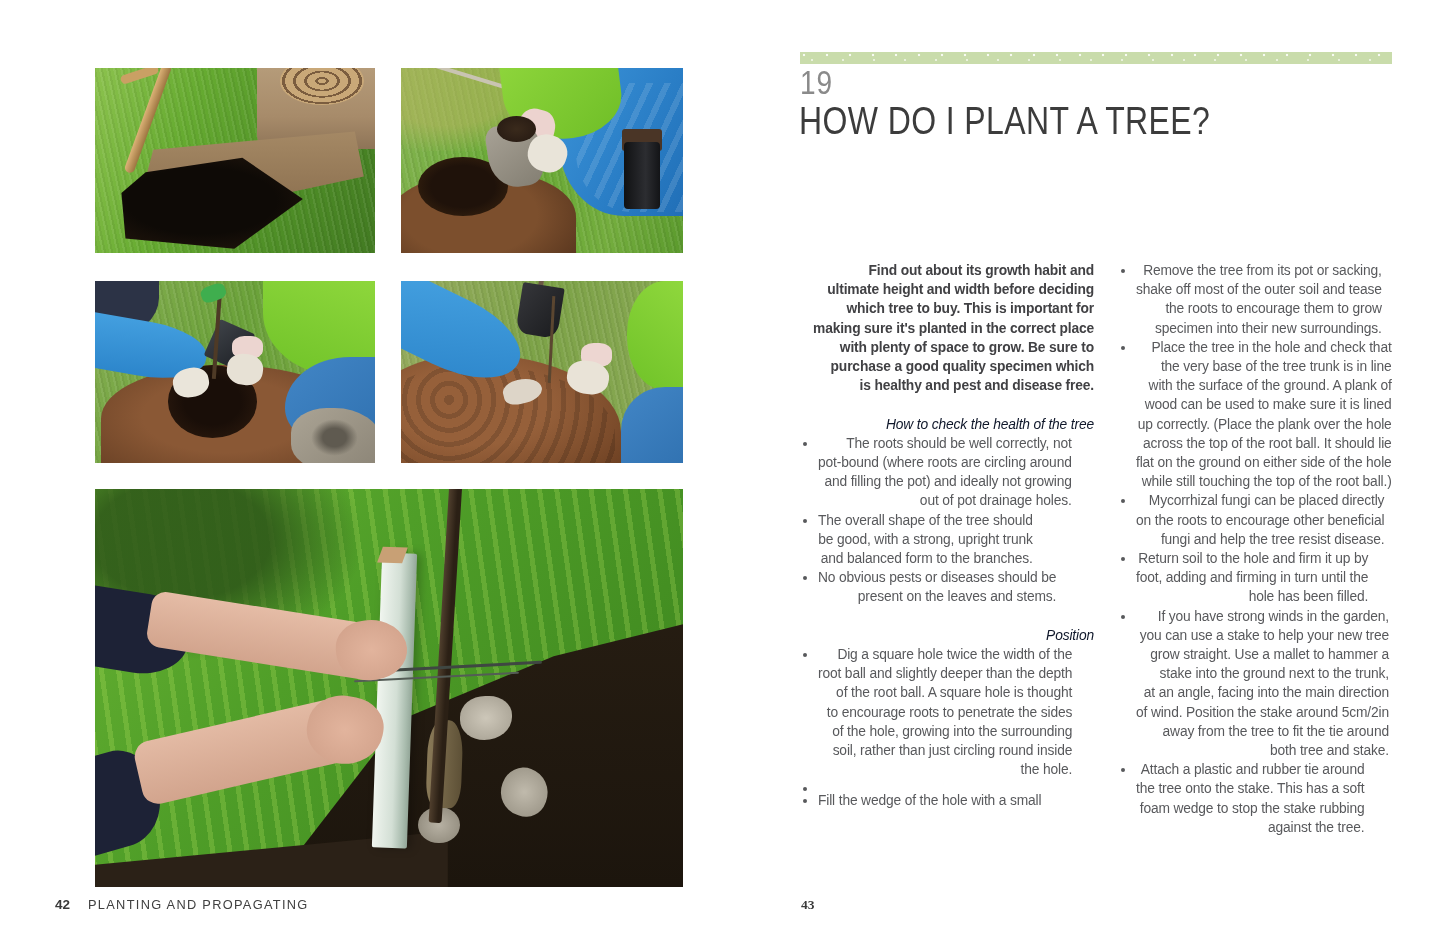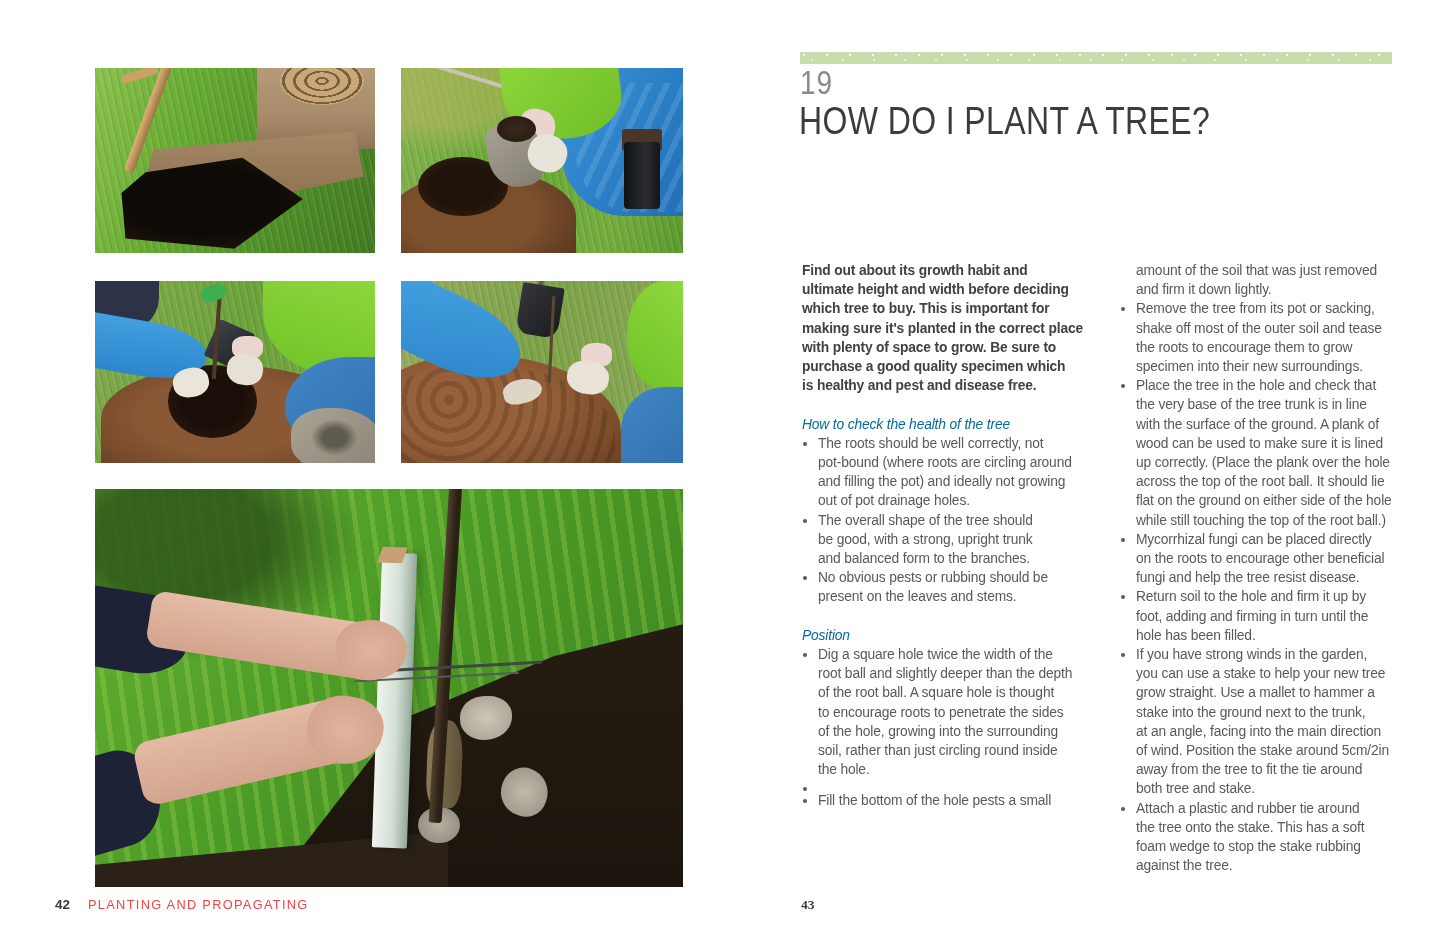--- a/index.html
+++ b/index.html
@@ -94,36 +94,36 @@
   
   .accent-bar { position:absolute; left:800px; top:52px; width:592px; height:12px; background:#c9dcab;
     background-image:radial-gradient(circle at 4px 3px, rgba(255,255,255,.85) 0 1.2px, transparent 1.6px),
                      radial-gradient(circle at 12px 8px, rgba(255,255,255,.6) 0 1px, transparent 1.4px);
     background-size:23px 11px, 31px 12px; }
   .chapter-number { position:absolute; left:800px; top:64px; font-size:33px; color:#8a8a8a;
     transform:scaleX(.85); transform-origin:0 0; letter-spacing:1px; }
   .chapter-title { position:absolute; left:799px; top:99px; margin:0; font-size:39px; font-weight:400;
     color:#3c3c3c; transform:scaleX(.82); transform-origin:0 0; letter-spacing:.5px; white-space:nowrap; }
 
-  .columns { position:absolute; left:802px; top:261px; display:flex; gap:26px; }
+  .columns { position:absolute; left:802px; top:261px; display:flex; gap:26px;text-align:right; }
   .col { width:292px; font-size:13.8px; line-height:19.2px; color:#58595c; letter-spacing:-.15px; }
   .intro { white-space:pre-line; font-weight:bold; color:#414144; }
-  .heading { font-style:italic; color:#0369a1; margin-top:19.2px; }
+  .heading { font-style:italic; color:#0f172a; margin-top:19.2px; }
   .continuation { white-space:pre-line; padding-left:16px; }
   .bullet-item { display:flex; }
   .dot { flex:none; width:16px; }
   .dot::before { content:""; display:block; width:4px; height:4px; border-radius:50%; background:#58595c; margin:8px 0 0 1px; }
   .btext { white-space:pre-line; }
 
   
   .footer { position:absolute; top:897px; font-size:13px; }
   .footer-left { left:55px; display:flex; align-items:baseline; }
   .footer-right { left:801px;font-family:Liberation Serif, serif; }
   .page-num { font-weight:bold; color:#3a3a3a; font-size:13.5px; }
-  .section-title { color:#ef4444; letter-spacing:1.3px; margin-left:18px; font-size:12.8px; }
+  .section-title { color:#404040; letter-spacing:1.3px; margin-left:18px; font-size:12.8px; }
 </style>
 </head>
 <body>
 
 <div class="spread">
 
   <div>
 
     <figure class="photo p1" style="left:55px;top:52px;width:280px;height:185px;">
       <div class="ph-grass1"></div>
@@ -241,45 +241,43 @@
 out of pot drainage holes.</span>
           </div>
           <div class="bullet-item">
             <span class="dot"></span>
             <span class="btext">The overall shape of the tree should
 be good, with a strong, upright trunk
 and balanced form to the branches.</span>
           </div>
           <div class="bullet-item">
             <span class="dot"></span>
-            <span class="btext">No obvious pests or rubbing should be
+            <span class="btext">No obvious pests or diseases should be
 present on the leaves and stems.</span>
           </div>
           <div class="heading">Position</div>
           <div class="bullet-item">
             <span class="dot"></span>
             <span class="btext">Dig a square hole twice the width of the
 root ball and slightly deeper than the depth
 of the root ball. A square hole is thought
 to encourage roots to penetrate the sides
 of the hole, growing into the surrounding
 soil, rather than just circling round inside
 the hole.</span>
           </div>
           <div class="bullet-item">
             <span class="dot"></span>
           </div>
           <div class="bullet-item">
             <span class="dot"></span>
-            <span class="btext">Fill the bottom of the hole pests a small</span>
+            <span class="btext">Fill the wedge of the hole with a small</span>
           </div>
         </div>
         <div class="col">
-          <div class="continuation">amount of the soil that was just removed
-and firm it down lightly.</div>
           <div class="bullet-item">
             <span class="dot"></span>
             <span class="btext">Remove the tree from its pot or sacking,
 shake off most of the outer soil and tease
 the roots to encourage them to grow
 specimen into their new surroundings.</span>
           </div>
           <div class="bullet-item">
             <span class="dot"></span>
             <span class="btext">Place the tree in the hole and check that

